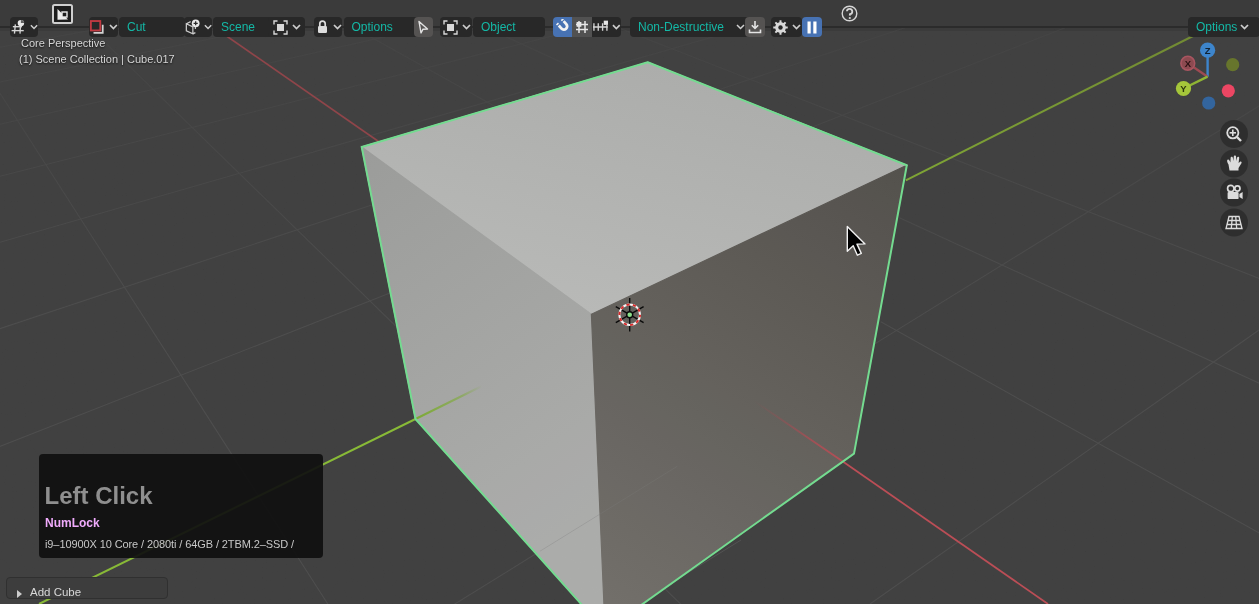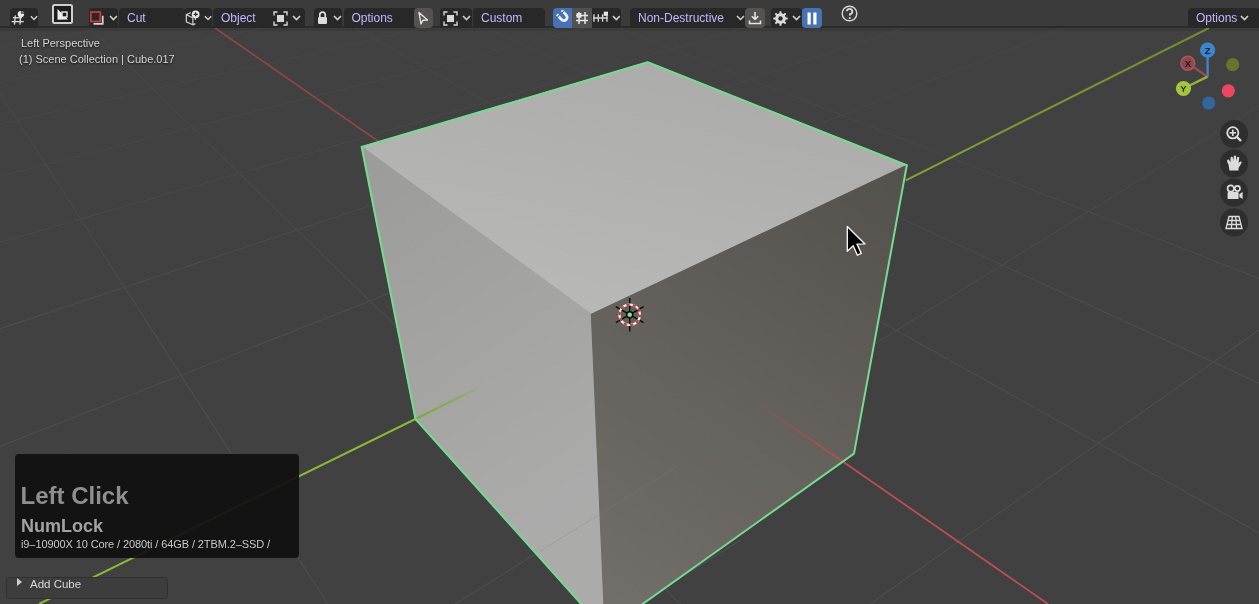--- a/index.html
+++ b/index.html
@@ -1,30 +1,30 @@
 <!DOCTYPE html>
 <html><head><meta charset="utf-8"><title>b</title><style>
 html,body{margin:0;padding:0;width:1259px;height:604px;overflow:hidden;background:#3a3a3a;
 font-family:"Liberation Sans",sans-serif;-webkit-font-smoothing:antialiased;}
 #st{position:relative;width:1259px;height:604px}
 #vp{position:absolute;left:0;top:0}
 #tb{position:absolute;left:0;top:0;width:1259px;height:26px;background:#3b3b3b;border-bottom:2px solid #2b2b2b}
-.w{position:absolute;top:8px;height:20px;background:#282828;border-radius:4px;display:flex;align-items:center;justify-content:center;color:#c4b5fd;font-size:12px}
+.w{position:absolute;top:17px;height:20px;background:#282828;border-radius:4px;display:flex;align-items:center;justify-content:center;color:#14b8a6;font-size:12px}
 .w svg{display:block}
 .chev{width:9px;height:6px;margin-left:3px}
 .fld{justify-content:flex-start;padding-left:8px}
 .lt{background:#555352}
 .blue{background:#4772b3}
 .gr{background:#515151}
 .ovt{position:absolute;color:#d6d6d6;font-size:11px;text-shadow:0 1px 2px rgba(0,0,0,.8);letter-spacing:0px}
-#keycast{position:absolute;left:15px;top:454px;width:284px;height:104px;background:rgba(16,16,16,0.93);border-radius:4px}
+#keycast{position:absolute;left:39px;top:454px;width:284px;height:104px;background:rgba(16,16,16,0.93);border-radius:4px}
 .kc1{position:absolute;left:5.5px;top:28px;font-size:24px;font-weight:bold;color:#8f8f8f}
-.kc2{position:absolute;left:6px;top:62px;font-size:18px;font-weight:bold;color:#a3a3a3}
+.kc2{position:absolute;left:6px;top:62px;font-size:12px;font-weight:bold;color:#f0abfc}
 .kc3{position:absolute;left:6px;top:83.5px;font-size:11px;color:#c7c7c7;letter-spacing:-0.1px}
-#addcube{position:absolute;left:6px;top:577px;width:160px;height:20px;background:#3d3d3d;border:1px solid #303030;border-radius:4px;color:#d8d8d8;font-size:11.5px;display:flex;align-items:flex-start}
+#addcube{position:absolute;left:6px;top:577px;width:160px;height:20px;background:#3d3d3d;border:1px solid #303030;border-radius:4px;color:#d8d8d8;font-size:11.5px;display:flex;align-items:flex-end}
 #addcube .tri{width:0;height:0;border-left:5px solid #cdcdcd;border-top:4px solid transparent;border-bottom:4px solid transparent;margin:0 8px 0 10px}
 </style></head>
 <body>
 <div id="st">
 <svg id="vp" width="1259" height="604" viewBox="0 0 1259 604">
       <defs>
 <linearGradient id="topf" x1="647" y1="62" x2="591" y2="314" gradientUnits="userSpaceOnUse">
 <stop offset="0" stop-color="#acadab"></stop>
           <stop offset="1" stop-color="#b8b9b7"></stop>
         </linearGradient>
@@ -189,21 +189,21 @@
       <div class="w" style="left:183.5px;width:28.3px">
         <svg width="19" height="18" viewBox="0 0 19 18">
           <path d="M2.6,5.4 L2.6,13.2 L9.8,16.6 L9.8,8.8 Z M2.6,5.4 L7.4,3 M12.6,8 L12.6,11.2 M9.8,16.6 L12.6,15.2" fill="none" stroke="#c9c9c9" stroke-width="1.4"></path>
           <circle cx="12.9" cy="4.9" r="4.3" fill="#e9e9e9"></circle>
           <path d="M12.9,2.6 L12.9,7.2 M10.6,4.9 L15.2,4.9" stroke="#2a2a2a" stroke-width="1.4"></path>
         </svg>
         <svg class="chev" viewBox="0 0 9 6">
           <path d="M1,1 L4.5,4.6 L8,1" fill="none" stroke="#cdcdcd" stroke-width="1.7"></path>
         </svg>
       </div>
-      <div class="w fld" style="left:213px;width:52px">Object</div>
+      <div class="w fld" style="left:213px;width:52px">Scene</div>
       <div class="w" style="left:268px;width:37px">
         <svg width="17" height="17" viewBox="0 0 17 17">
           <rect x="5" y="5" width="7" height="7" fill="#d8d8d8"></rect>
           <path d="M2,5.5 L2,2 L5.5,2 M11.5,2 L15,2 L15,5.5 M15,11.5 L15,15 L11.5,15 M5.5,15 L2,15 L2,11.5" fill="none" stroke="#d8d8d8" stroke-width="1.4"></path>
         </svg>
         <svg class="chev" viewBox="0 0 9 6">
           <path d="M1,1 L4.5,4.6 L8,1" fill="none" stroke="#cdcdcd" stroke-width="1.7"></path>
         </svg>
       </div>
       <div class="w" style="left:314px;width:28px">
@@ -223,21 +223,21 @@
       </div>
       <div class="w" style="left:440px;width:32px">
         <svg width="17" height="17" viewBox="0 0 17 17">
           <rect x="5" y="5" width="7" height="7" fill="#d8d8d8"></rect>
           <path d="M2,5.5 L2,2 L5.5,2 M11.5,2 L15,2 L15,5.5 M15,11.5 L15,15 L11.5,15 M5.5,15 L2,15 L2,11.5" fill="none" stroke="#d8d8d8" stroke-width="1.4"></path>
         </svg>
         <svg class="chev" viewBox="0 0 9 6">
           <path d="M1,1 L4.5,4.6 L8,1" fill="none" stroke="#cdcdcd" stroke-width="1.7"></path>
         </svg>
       </div>
-      <div class="w fld" style="left:473px;width:64px">Custom</div>
+      <div class="w fld" style="left:473px;width:64px">Object</div>
       <div class="w blue" style="left:553px;width:19px;border-radius:4px 0 0 4px">
         <svg width="16" height="16" viewBox="0 0 16 16">
           <g transform="translate(8.6,7) rotate(138)">
             <path d="M-4.6,-0.5 A4.6,4.6 0 0 1 4.6,-0.5 L4.6,3.6 L1.9,3.6 L1.9,-0.3 A1.9,1.9 0 0 0 -1.9,-0.3 L-1.9,3.6 L-4.6,3.6 Z" fill="#f2f2f2"></path>
             <rect x="-4.6" y="4.7" width="2.7" height="1.6" fill="#f2f2f2"></rect>
             <rect x="1.9" y="4.7" width="2.7" height="1.6" fill="#f2f2f2"></rect>
           </g>
         </svg>
       </div>
       <div class="w gr" style="left:572px;width:20px;border-radius:0">
@@ -281,20 +281,20 @@
       </div>
       <div style="position:absolute;left:841px;top:5px;width:17px;height:17px"><svg width="17" height="17" viewBox="0 0 17 17">
           <circle cx="8.5" cy="8.5" r="7.3" fill="none" stroke="#d6d6d6" stroke-width="1.4"></circle>
           <path d="M5.9,6.3 A2.7,2.7 0 1 1 8.9,9.2 L8.8,10.6" fill="none" stroke="#d6d6d6" stroke-width="1.8"></path>
           <circle cx="8.8" cy="13" r="1.1" fill="#d6d6d6"></circle>
         </svg></div>
       <div class="w fld" style="left:1188px;width:64px">Options<svg class="chev" viewBox="0 0 9 6">
           <path d="M1,1 L4.5,4.6 L8,1" fill="none" stroke="#cdcdcd" stroke-width="1.7"></path>
         </svg></div>
     </div>
-<div class="ovt" style="left:21px;top:37px">Left Perspective</div>
+<div class="ovt" style="left:21px;top:37px">Core Perspective</div>
 <div class="ovt" style="left:19px;top:53px">(1) Scene Collection | Cube.017</div>
 <div id="keycast">
       <div class="kc1">Left Click</div>
       <div class="kc2">NumLock</div>
       <div class="kc3">i9–10900X 10 Core / 2080ti / 64GB / 2TBM.2–SSD /</div>
     </div>
 <div id="addcube"><span class="tri"></span>Add Cube</div>
 </div>
 </body></html>

